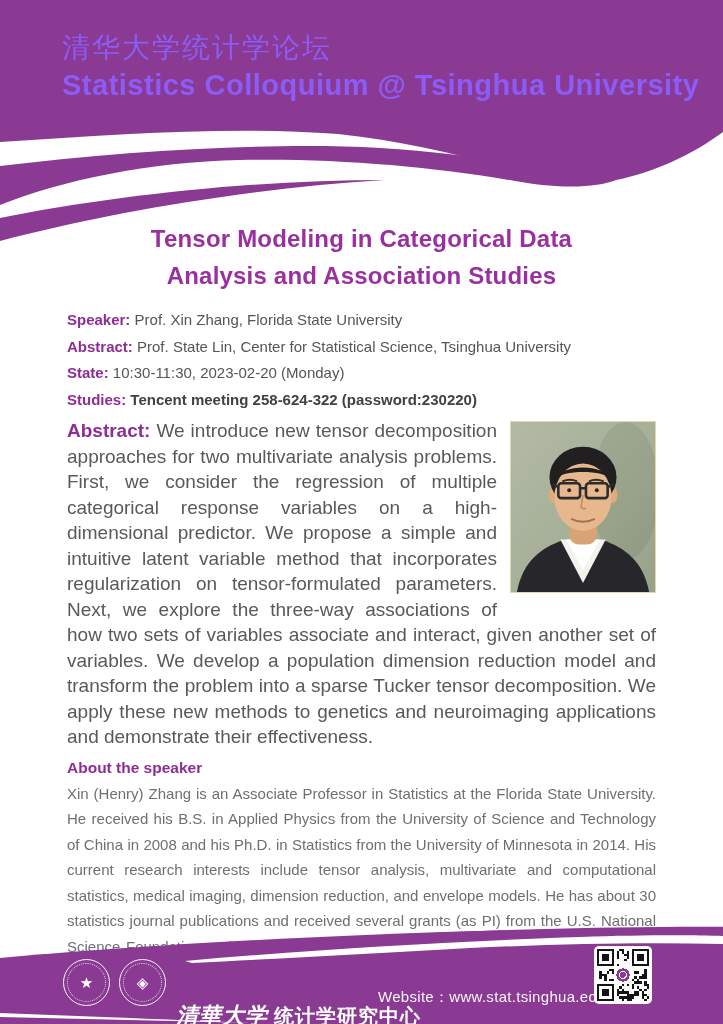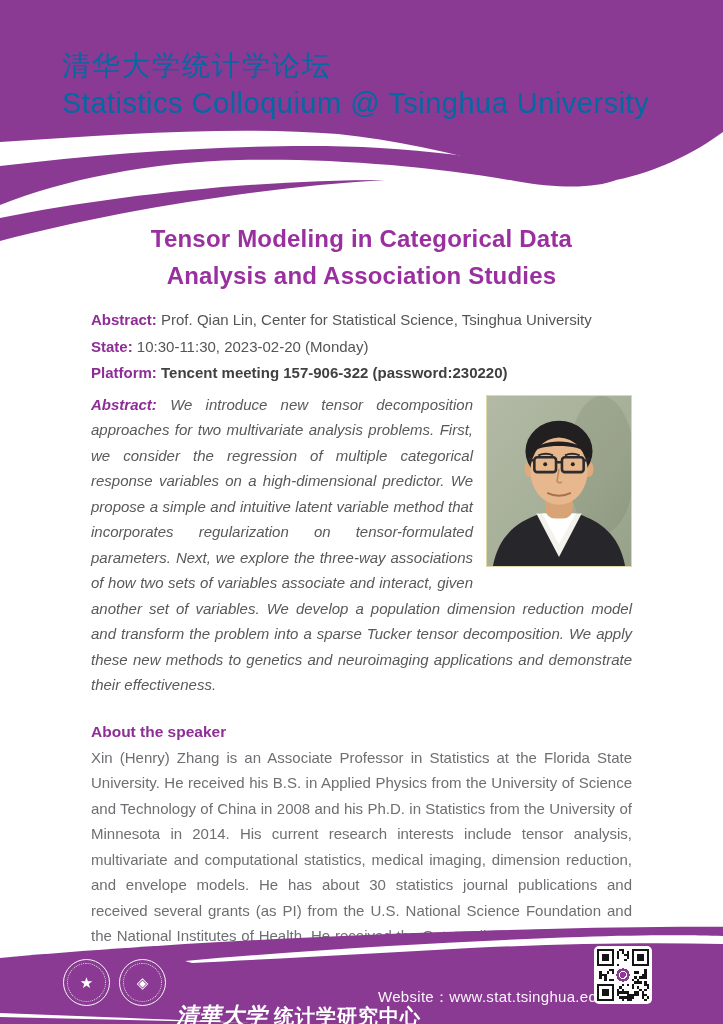--- a/index.html
+++ b/index.html
@@ -8,51 +8,51 @@
     width:723px; height:1024px;
     background:#ffffff;
     font-family:"Liberation Sans", sans-serif;
     position:relative; overflow:hidden;
     display:flex; flex-direction:column;
   }
 
   
   .banner { position:relative; height:212px; flex:none; }
   .banner .wave-svg { position:absolute; left:0; top:0; width:723px; height:244px; }
-  .banner-text { position:absolute; left:62px; top:48px; color:#0369a1; }
+  .banner-text { position:absolute; left:62px; top:30px; color:#8b5cf6; }
   .banner-title-zh { font-size:28px; font-weight:400; letter-spacing:2px; line-height:36px; }
-  .banner-title-en { font-size:29px; font-weight:400; letter-spacing:0.5px; line-height:38px; }
+  .banner-title-en { font-size:29px; font-weight:700; letter-spacing:0.5px; line-height:38px; }
 
   
-  .content { flex:1 1 auto; padding:0 91px; min-height:0; overflow:visible; }
+  .content { flex:1 1 auto; padding:0 67px; min-height:0; overflow:visible; }
   .talk-title {
     margin-top:8px; text-align:center;
     color:#9a2f9f; font-weight:bold; font-size:24px; line-height:37px;
     letter-spacing:0.2px;
   }
   .info-block { margin-top:13px; font-size:15px; line-height:26.5px; }
   .info-row .lbl { color:#8f2d96; font-weight:bold; }
   .info-row .val { color:#545557; }
   .info-row .val.bold { color:#414042; font-weight:bold; }
 
   .abstract-p {
     margin:5px 0 0 0; text-align:justify;
-    font-size:15px; line-height:25.5px; color:#58595b;font-style:italic;
+    font-size:19px; line-height:25.5px; color:#58595b;
   }
   .abstract-p .lbl { color:#8f2d96; font-weight:bold; }
   .photo-frame {
     float:right; width:146px; height:172px;
     margin:3px 0 6px 13px;
     border:1px solid #e3d6a8;
     overflow:hidden;
   }
   .photo-frame svg { display:block; width:100%; height:100%; }
 
   .about-heading {
-    margin-top:22px; color:#8f2d96; font-weight:bold;
+    margin-top:6px; color:#8f2d96; font-weight:bold;
     font-size:15.5px; line-height:23px;
   }
   .bio-p {
     margin:2px 0 0 0; text-align:justify;
     font-size:15px; line-height:25.5px; color:#6e6f72;
   }
 
   
   .footer { position:relative; height:104px; flex:none; margin-top:auto; }
   .footer .wave-svg { position:absolute; left:0; top:0; width:723px; height:104px; }
@@ -126,30 +126,34 @@
 
 <div class="content">
 
   <div class="talk-title">
     <div>Tensor Modeling in Categorical Data</div>
     <div>Analysis and Association Studies</div>
   </div>
 
   <div class="info-block">
     <div class="info-row">
+      <span class="lbl">Speaker:</span>
+      <span class="val">Prof. Xin Zhang, Florida State University</span>
+    </div>
+    <div class="info-row">
       <span class="lbl">Abstract:</span>
-      <span class="val">Prof. Qian Lin, Center for Statistical Science, Tsinghua University</span>
+      <span class="val">Prof. State Lin, Center for Statistical Science, Tsinghua University</span>
     </div>
     <div class="info-row">
       <span class="lbl">State:</span>
       <span class="val">10:30-11:30, 2023-02-20 (Monday)</span>
     </div>
     <div class="info-row">
-      <span class="lbl">Platform:</span>
-      <span class="val bold">Tencent meeting 157-906-322 (password:230220)</span>
+      <span class="lbl">Studies:</span>
+      <span class="val bold">Tencent meeting 258-624-322 (password:230220)</span>
     </div>
   </div>
 
   <p class="abstract-p">
     <span class="photo-frame">
       <svg viewBox="0 0 146 172" preserveAspectRatio="none" aria-hidden="true">
         <defs>
           <linearGradient id="wall" x1="0" y1="0" x2="1" y2="1">
             <stop offset="0" stop-color="#b2baa5"></stop>
             <stop offset="0.6" stop-color="#a5ae97"></stop>

